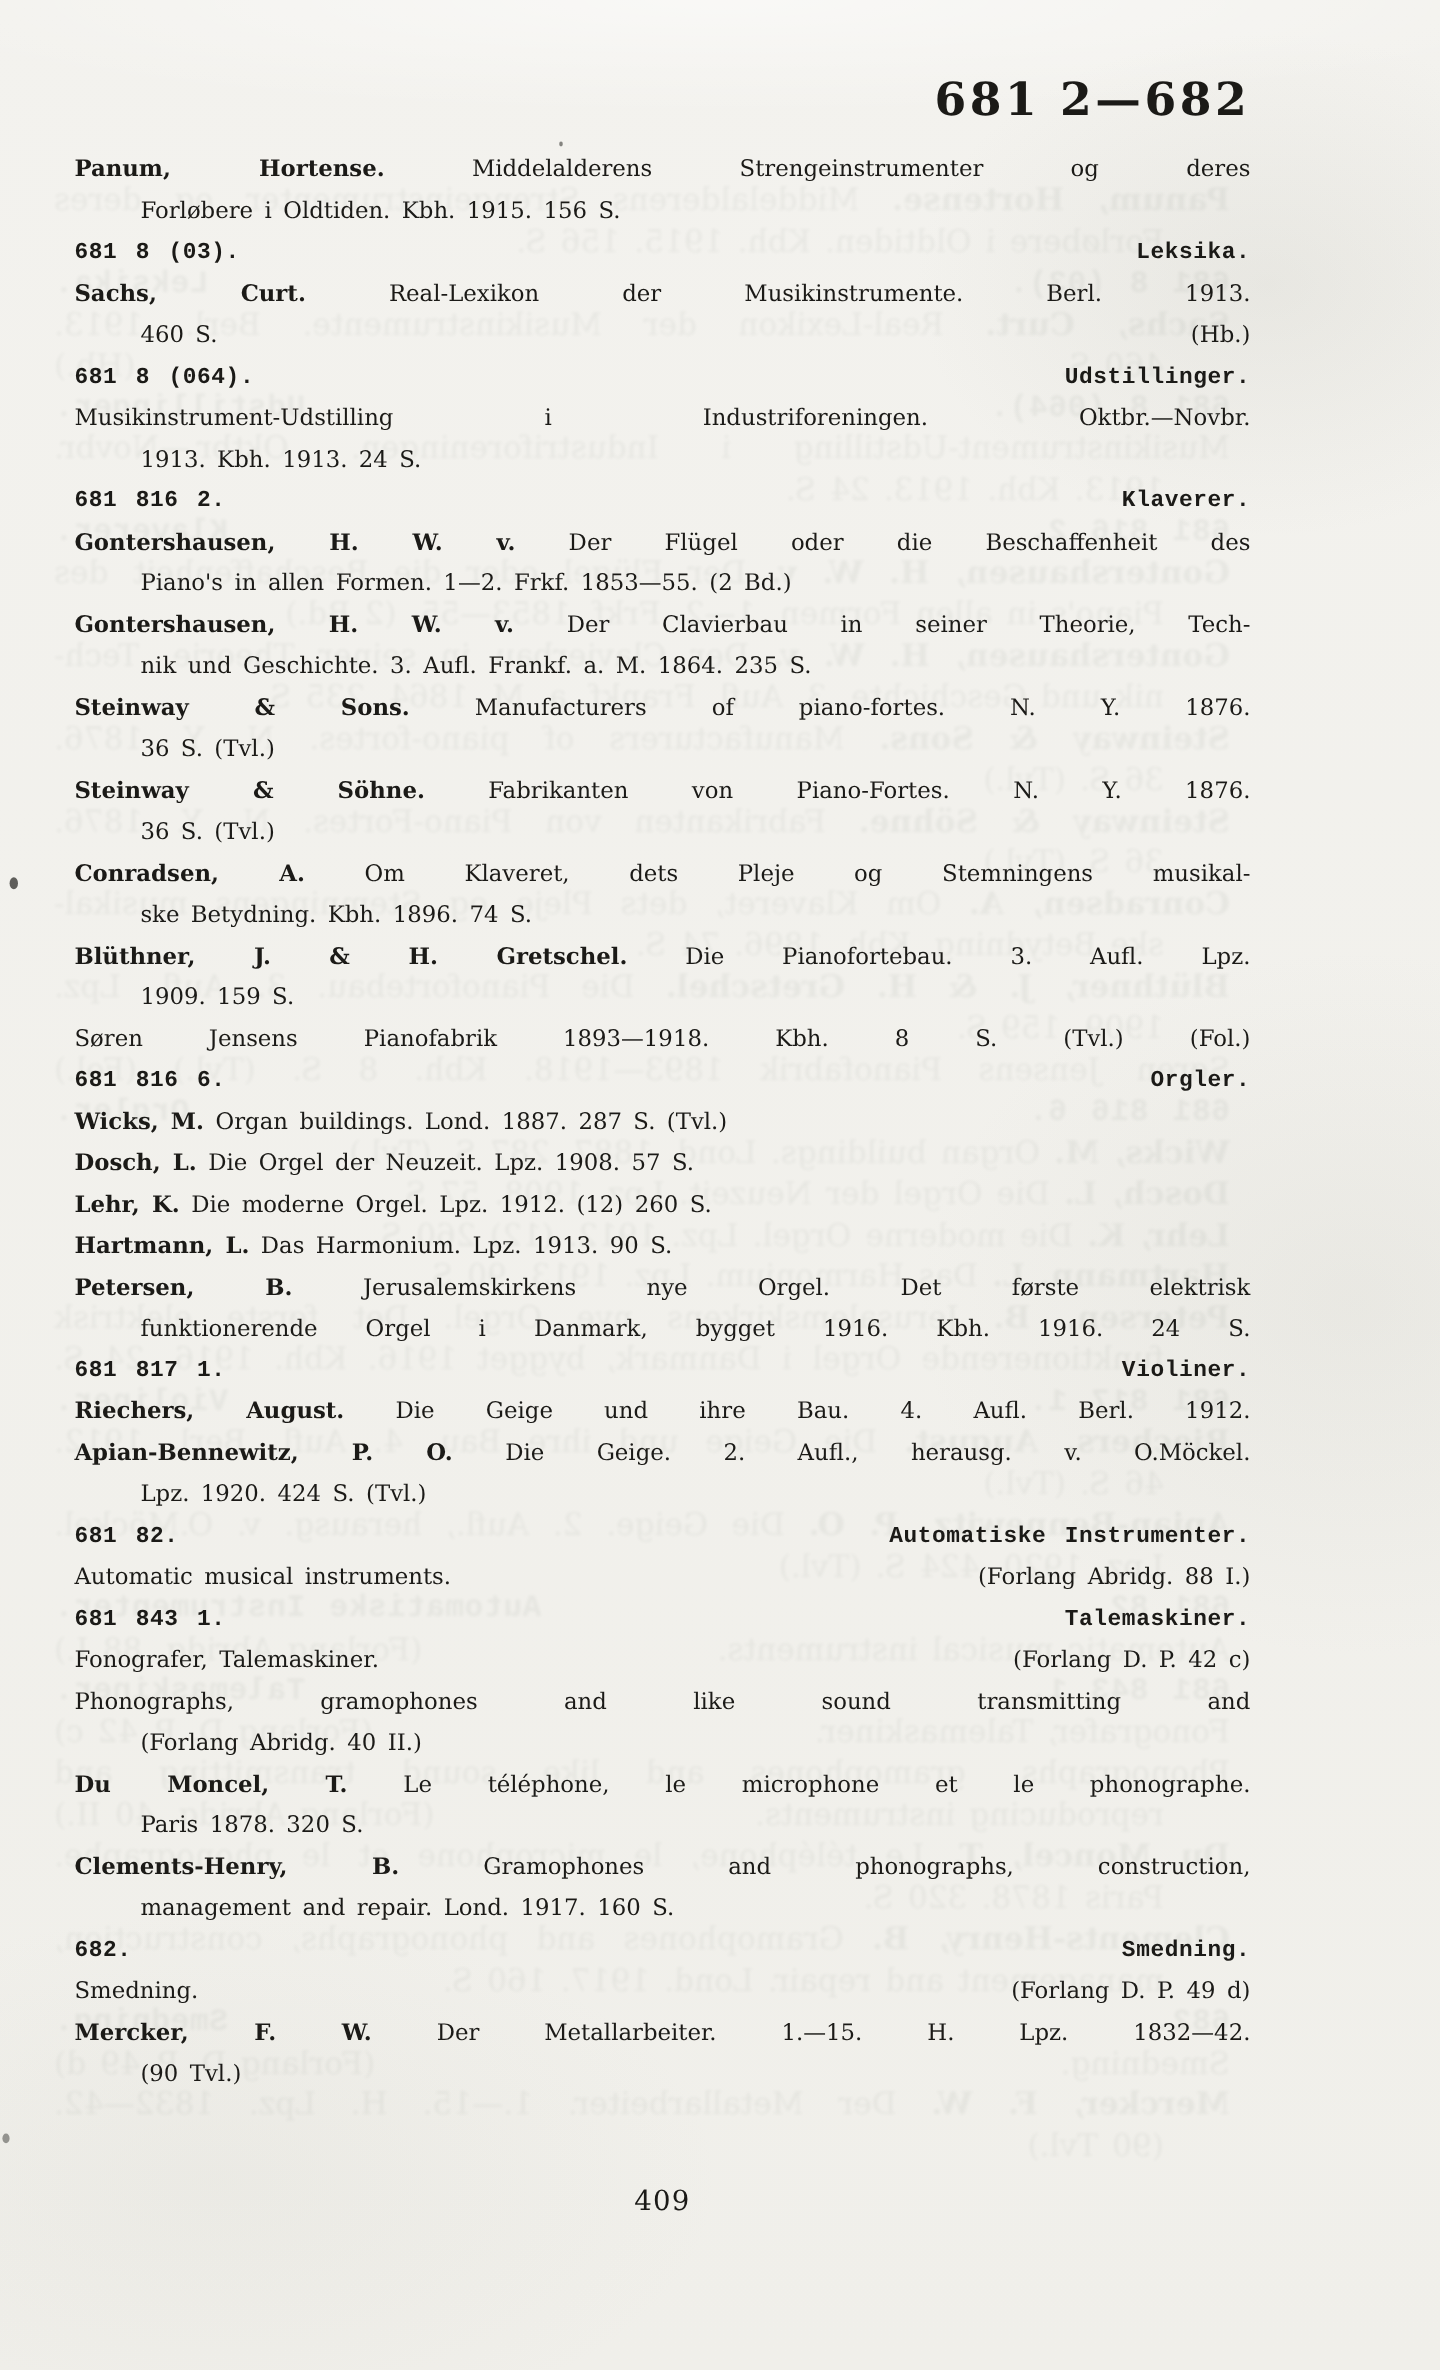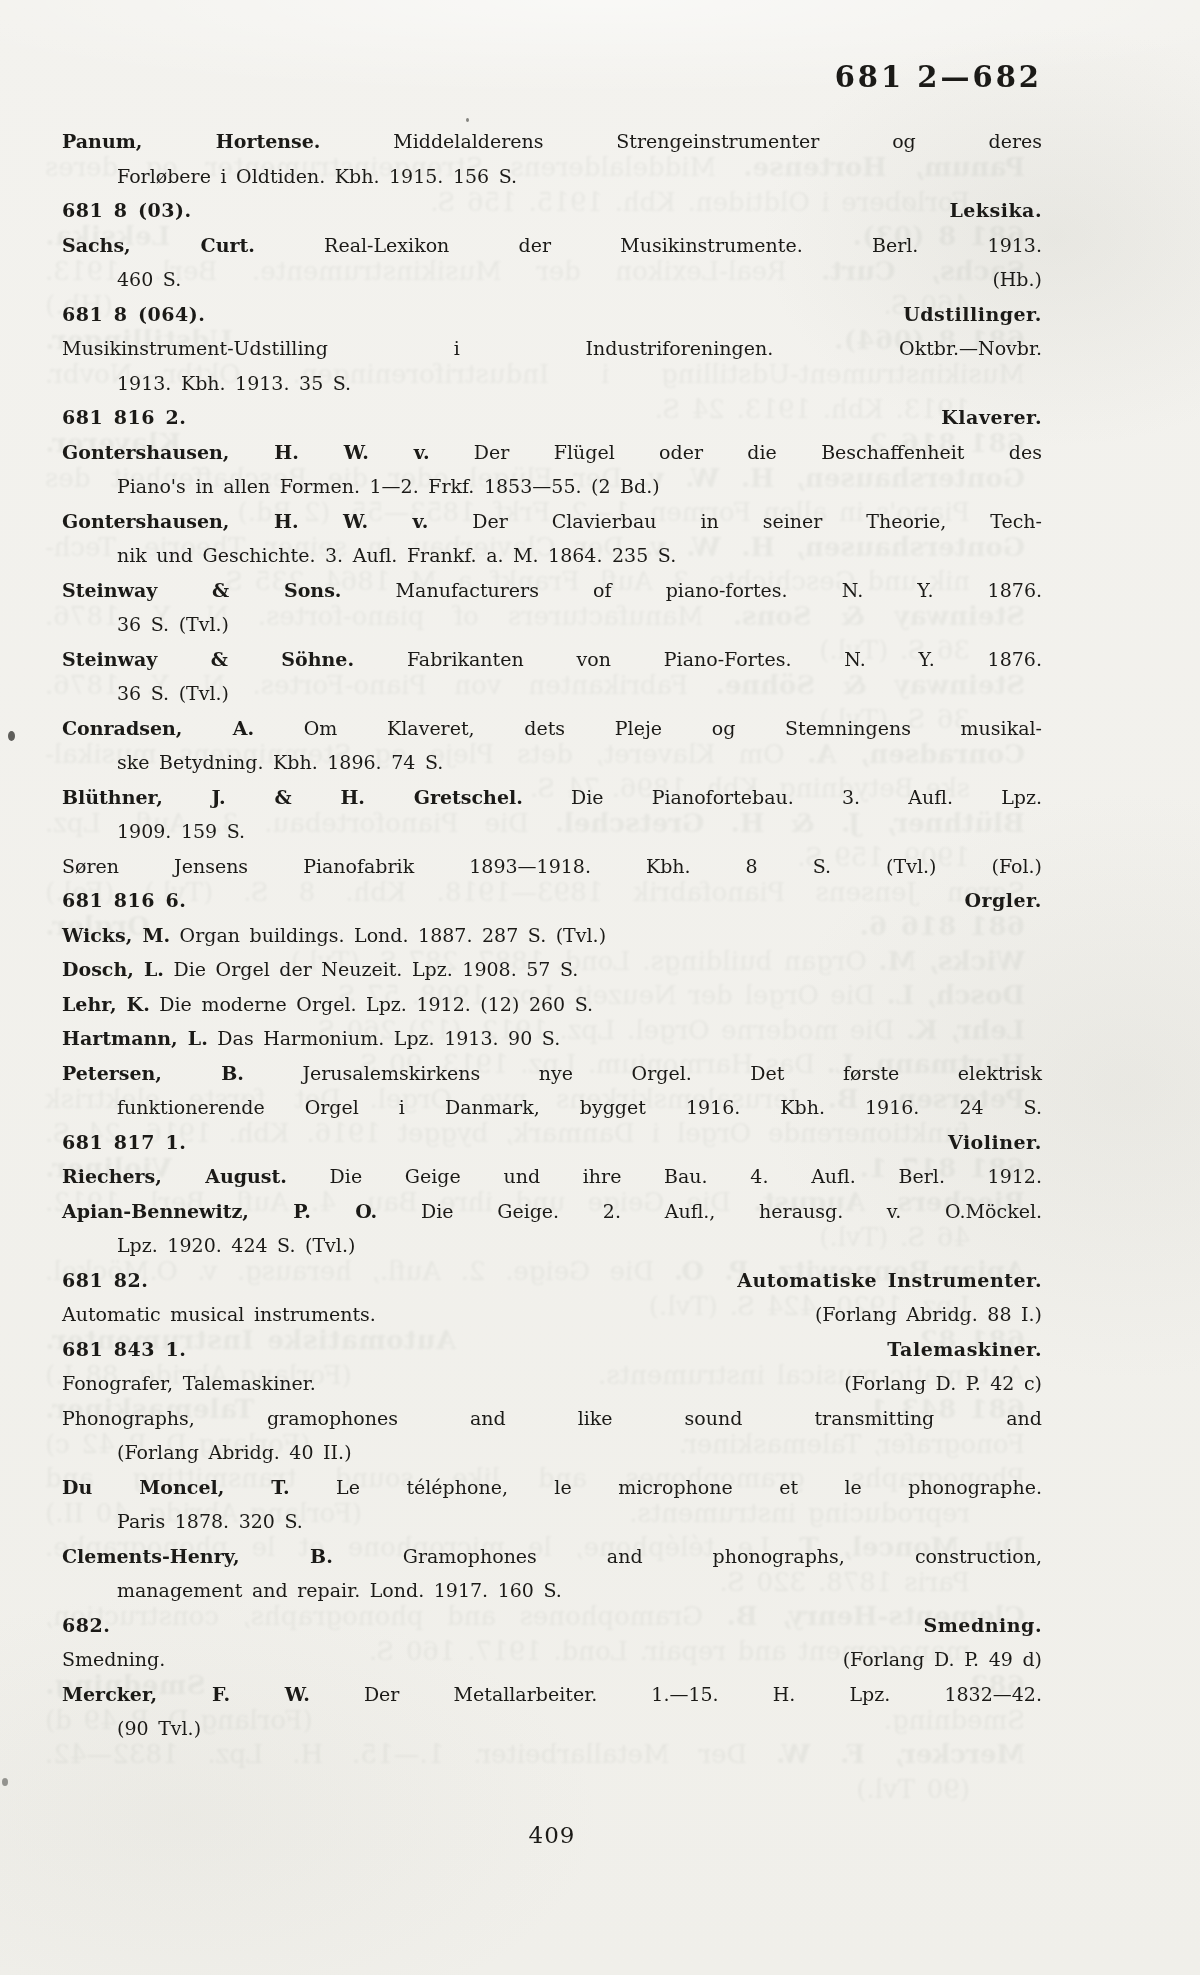--- a/index.html
+++ b/index.html
@@ -22,34 +22,34 @@
   .ghost-layer{
     position:absolute;left:45px;top:150px;width:980px;
     transform:scaleX(-1);
     opacity:.06;filter:blur(1.3px);
     color:#3c4a3e;
     font-size:26px;line-height:34.5px;word-spacing:3.5px;
     pointer-events:none;
   }
   .running-head{
     position:absolute;left:62px;top:60px;width:980px;
-    text-align:right;font-weight:bold;font-size:29px;letter-spacing:3px;
+    text-align:right;font-weight:bold;font-size:38px;letter-spacing:3px;
   }
   .textblock{
     position:absolute;left:62px;top:124px;width:980px;
     font-size:19px;line-height:34.5px;word-spacing:3.5px;
   }
   .entry-line{min-height:34.5px;}
   .entry-line.indent{padding-left:55px;}
   .entry-line.just{text-align:justify;text-align-last:justify;}
   .entry-line.has-right{display:flex;justify-content:space-between;align-items:baseline;}
   .author{font-weight:bold;}
   .heading-row{
     display:flex;justify-content:space-between;align-items:baseline;
-    font-weight:bold;min-height:34.5px;letter-spacing:.5px;
+    font-weight:bold;min-height:34.5px;letter-spacing:.5px;font-family:Liberation Mono, monospace;
   }
   .page-number{
     position:absolute;left:62px;top:1822px;width:980px;
     text-align:center;font-size:23px;letter-spacing:1px;
   }
   .speck{position:absolute;background:#3a3a36;border-radius:50%;opacity:.8;}
   .speck.s1{left:8px;top:731px;width:7px;height:10px;}
   .speck.s2{left:2px;top:1778px;width:6px;height:8px;opacity:.5;}
   .speck.s3{left:466px;top:118px;width:3px;height:4px;opacity:.6;}
 </style>
@@ -161,21 +161,21 @@
       <div class="entry-line just"><span><span class="author">Sachs, Curt.</span> Real-Lexikon der Musikinstrumente. Berl. 1913.</span></div>
       <div class="entry-line indent has-right">
         <span>460 S.</span>
         <span>(Hb.)</span>
       </div>
       <div class="heading-row">
         <span>681 8 (064).</span>
         <span>Udstillinger.</span>
       </div>
       <div class="entry-line just"><span>Musikinstrument-Udstilling i Industriforeningen. Oktbr.—Novbr.</span></div>
-      <div class="entry-line indent"><span>1913. Kbh. 1913. 35 S.</span></div>
+      <div class="entry-line indent"><span>1913. Kbh. 1913. 24 S.</span></div>
       <div class="heading-row">
         <span>681 816 2.</span>
         <span>Klaverer.</span>
       </div>
       <div class="entry-line just"><span><span class="author">Gontershausen, H. W. v.</span> Der Flügel oder die Beschaffenheit des</span></div>
       <div class="entry-line indent"><span>Piano's in allen Formen. 1—2. Frkf. 1853—55. (2 Bd.)</span></div>
       <div class="entry-line just"><span><span class="author">Gontershausen, H. W. v.</span> Der Clavierbau in seiner Theorie, Tech-</span></div>
       <div class="entry-line indent"><span>nik und Geschichte. 3. Aufl. Frankf. a. M. 1864. 235 S.</span></div>
       <div class="entry-line just"><span><span class="author">Steinway &amp; Sons.</span> Manufacturers of piano-fortes. N. Y. 1876.</span></div>
       <div class="entry-line indent"><span>36 S. (Tvl.)</span></div>

